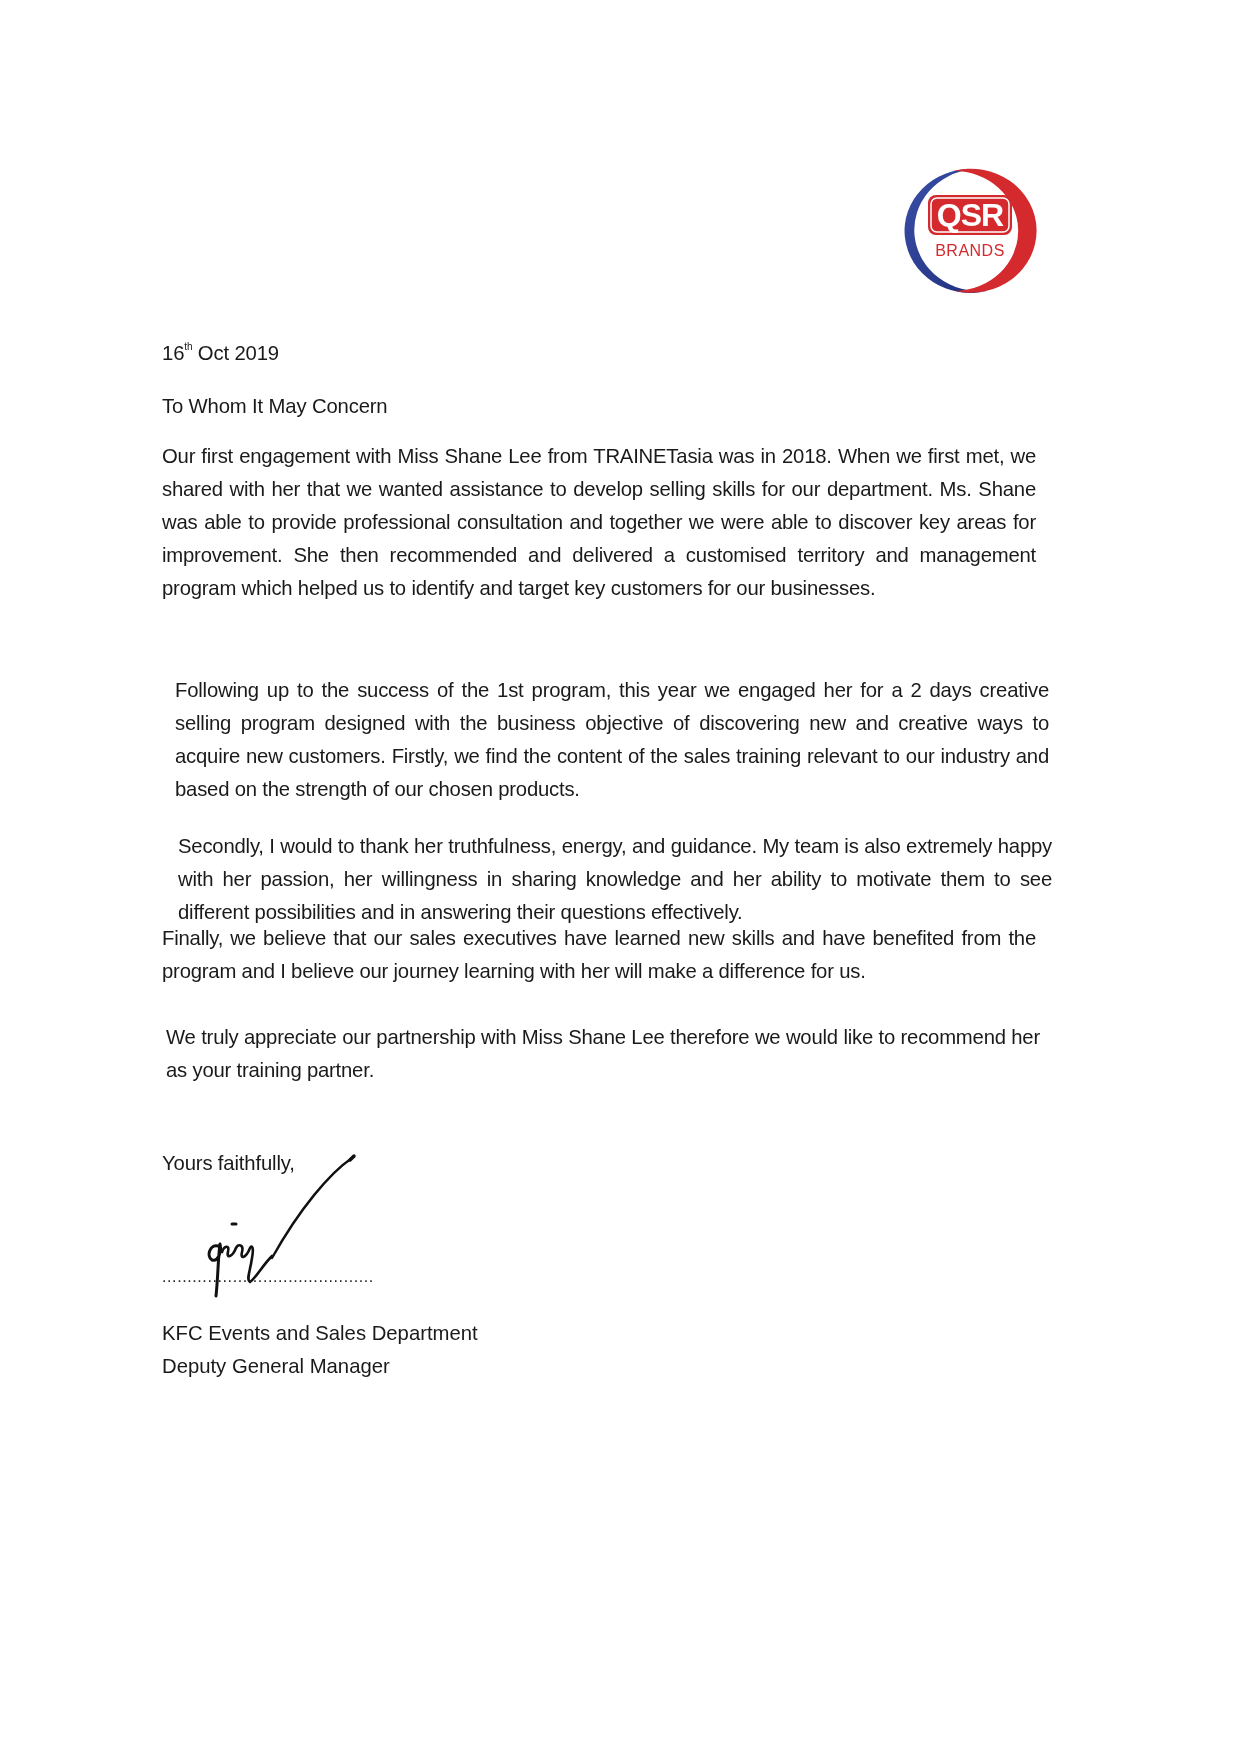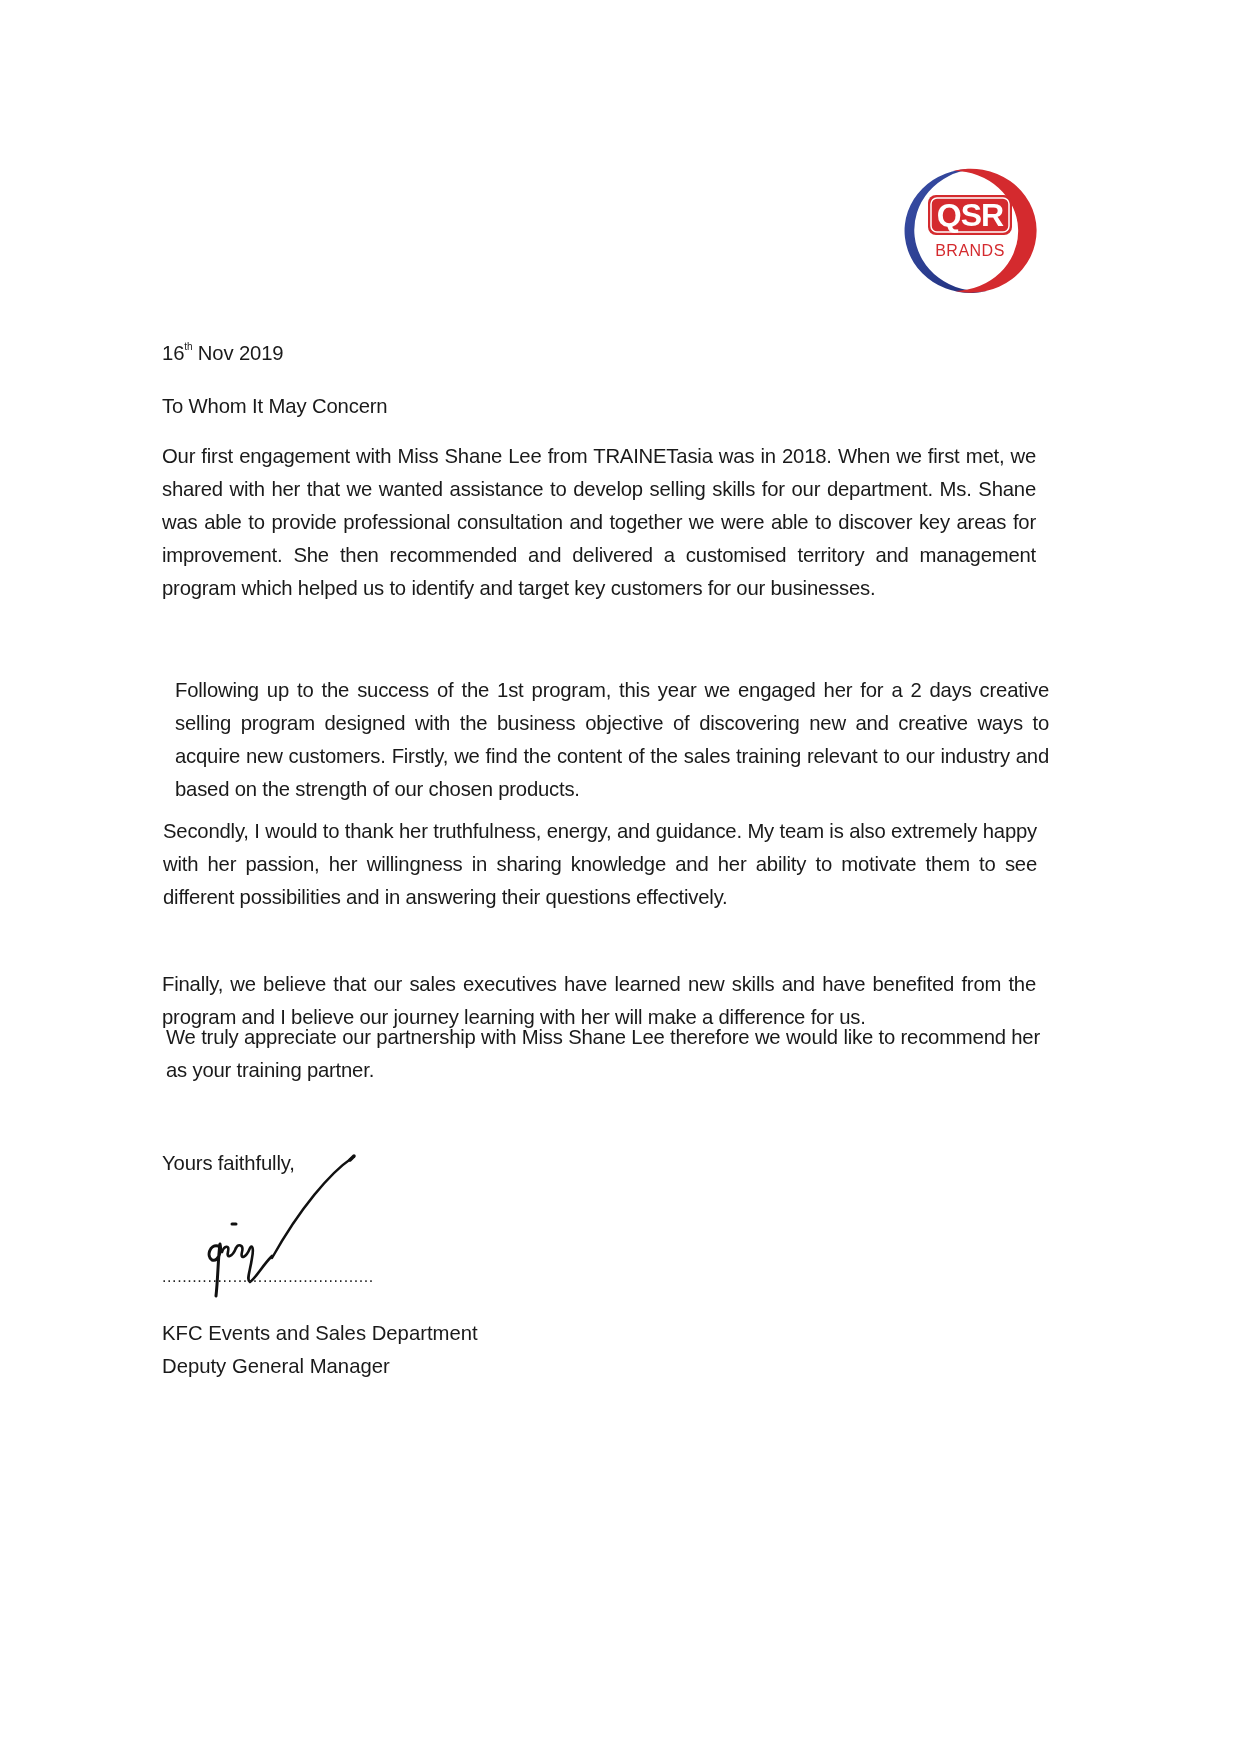--- a/index.html
+++ b/index.html
@@ -9,21 +9,21 @@
   .logo { position: absolute; left: 895px; top: 163px; width: 150px; height: 134px; }
   .text { position: absolute; left: 162px; font-size: 20.3px; letter-spacing: -0.15px; }
   .date { top: 342px; }
   .date sup { font-size: 10px; position: relative; top: -2px; }
   .salutation { top: 395px; }
   .body-para { position: absolute; left: 162px; width: 874px; font-size: 20.3px;
                line-height: 33px; text-align: justify; letter-spacing: -0.2px; }
   .p1 { top: 440px; }
   .p2 { top: 661px; }
   .p3 { top: 814px; }
-  .p4 { top: 968px; }
+  .p4 { top: 922px; }
   .p5 { top: 1017px; }
   .closing { top: 1152px; }
   .sig { position: absolute; left: 160px; top: 1148px; width: 240px; height: 160px; }
   .dots { position: absolute; left: 162px; top: 1268px; font-size: 16px; letter-spacing: 0.6px; color: #222; }
   .signer { position: absolute; left: 162px; top: 1317px; font-size: 20.3px; line-height: 33px; }
   .signer div { white-space: nowrap; }
 </style>
 </head>
 <body>
 
@@ -38,27 +38,27 @@
     </defs>
     <ellipse cx="75" cy="67" rx="62" ry="57" fill="#ffffff"></ellipse>
     <path d="M 78 6 A 66 62 0 1 0 92 128 A 60 56 0 1 1 78 6 Z" fill="url(#blueGrad)"></path>
     <path d="M 58 8 A 66 62 0 1 1 60 128 A 62 58 0 1 0 58 8 Z" fill="#d42a2e"></path>
     <rect x="33" y="32" width="84" height="40" rx="8" fill="#d42a2e"></rect>
     <rect x="36" y="35" width="78" height="34" rx="6" fill="none" stroke="#ffffff" stroke-width="1.5"></rect>
     <text x="75" y="63" text-anchor="middle" fill="#ffffff" font-family="Liberation Sans, sans-serif" font-weight="bold" font-size="32" letter-spacing="-1">QSR</text>
     <text x="75" y="93" text-anchor="middle" fill="#d42a2e" font-family="Liberation Sans, sans-serif" font-size="16" letter-spacing="0.5">BRANDS</text>
   </svg>
 
-  <div class="text date"><span>16</span><sup>th</sup><span> Nov 2019</span></div>
+  <div class="text date"><span>16</span><sup>th</sup><span> Oct 2019</span></div>
 
   <div class="text salutation">To Whom It May Concern</div>
 
   <p class="body-para p1" style="margin:0">Our first engagement with Miss Shane Lee from TRAINETasia was in 2018. When we first met, we shared with her that we wanted assistance to develop selling skills for our department. Ms. Shane was able to provide professional consultation and together we were able to discover key areas for improvement. She then recommended and delivered a customised territory and management program which helped us to identify and target key customers for our businesses.</p>
   <p class="body-para p2" style="margin:13px">Following up to the success of the 1st program, this year we engaged her for a 2 days creative selling program designed with the business objective of discovering new and creative ways to acquire new customers. Firstly, we find the content of the sales training relevant to our industry and based on the strength of our chosen products.</p>
-  <p class="body-para p3" style="margin:1px">Secondly, I would to thank her truthfulness, energy, and guidance. My team is also extremely happy with her passion, her willingness in sharing knowledge and her ability to motivate them to see different possibilities and in answering their questions effectively.</p>
+  <p class="body-para p3" style="margin:16px">Secondly, I would to thank her truthfulness, energy, and guidance. My team is also extremely happy with her passion, her willingness in sharing knowledge and her ability to motivate them to see different possibilities and in answering their questions effectively.</p>
   <p class="body-para p4" style="margin:0">Finally, we believe that our sales executives have learned new skills and have benefited from the program and I believe our journey learning with her will make a difference for us.</p>
   <p class="body-para p5" style="margin:4px">We truly appreciate our partnership with Miss Shane Lee therefore we would like to recommend her as your training partner.</p>
 
   <div class="text closing">Yours faithfully,</div>
 
   <svg class="sig" viewBox="0 0 240 160">
     <g fill="none" stroke="#111" stroke-linecap="round" stroke-linejoin="round">
       <path d="M 112 110 C 140 60, 170 25, 192 10" stroke-width="2.4"></path>
       <path d="M 190 12 L 194 8" stroke-width="3.5"></path>
       <path d="M 72 76 L 76 76" stroke-width="3"></path>

